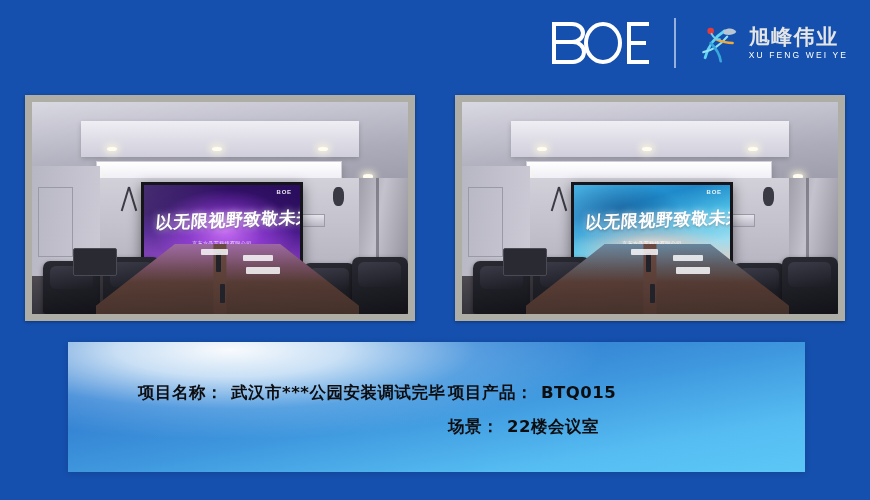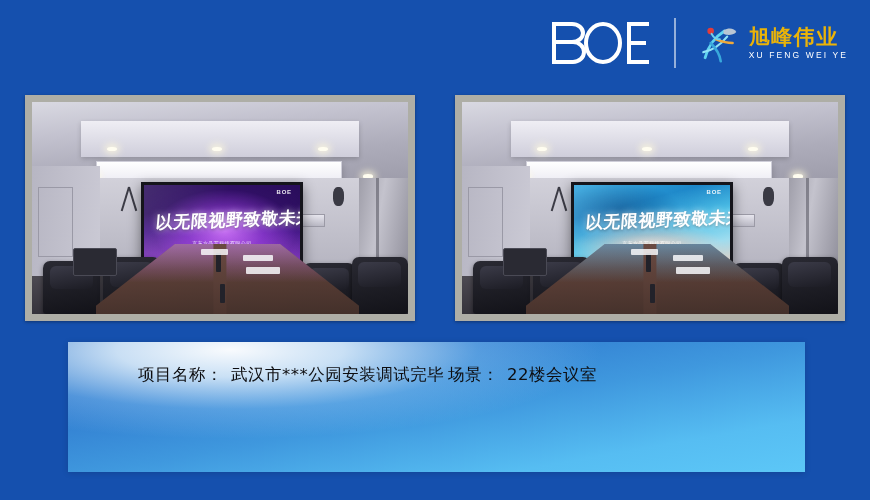--- a/index.html
+++ b/index.html
@@ -12,21 +12,21 @@
 
   
   .logo-bar{position:absolute;top:16px;right:22px;display:flex;align-items:center;height:54px;}
   .boe-logo{position:relative;display:flex;flex-direction:column;align-items:center;}
   .boe-letters{display:flex;align-items:center;}
   .boe-letters svg{display:block;}
   .logo-divider{width:2px;height:50px;background:rgba(255,255,255,.55);margin:0 20px;}
   .xf-wrap{display:flex;align-items:center;}
   .xf-mark{width:44px;height:44px;margin-right:9px;flex:0 0 auto;}
   .xf-text{display:flex;flex-direction:column;justify-content:center;}
-  .xf-cn{color:#eab308;font-size:21px;font-weight:bold;letter-spacing:1.5px;line-height:1.05;
+  .xf-cn{color:#e5e5e5;font-size:21px;font-weight:bold;letter-spacing:1.5px;line-height:1.05;
          font-family:"DejaVu Sans","Liberation Sans",sans-serif;}
   .xf-en{color:#ffffff;font-size:8.5px;letter-spacing:2.1px;margin-top:3px;line-height:1;
          font-family:"Liberation Sans",sans-serif;}
 
   
   .photo{position:absolute;top:95px;width:390px;height:226px;
          background:#AFAFA8;padding:0;box-sizing:border-box;
          border:7px solid #AEAEA6;box-shadow:0 1px 3px rgba(0,0,0,.35);}
   .photo.left{left:25px;}
   .photo.right{left:455px;}
@@ -105,21 +105,21 @@
   .monitor{position:absolute;background:#2a2a33;border:1px solid #4a4a55;border-radius:2px;}
   .floor{position:absolute;left:0;bottom:0;width:100%;height:18%;
      background:linear-gradient(180deg,#4d4a52,#35333b);}
 
   
   .info-panel{position:absolute;left:68px;top:342px;width:737px;height:130px;
      background:
        radial-gradient(ellipse 70% 95% at 22% 6%, rgba(255,255,255,.97) 0%, rgba(228,242,252,.85) 22%, rgba(150,205,245,.35) 48%, rgba(90,175,235,0) 72%),
        linear-gradient(170deg,#2f6fc4 0%,#2f79ce 22%,#3f98de 52%,#56bdf2 80%,#5cc7f7 100%);
      box-shadow:0 1px 6px rgba(0,0,0,.15);}
-  .info-grid{position:absolute;left:70px;top:22px;display:flex;}
+  .info-grid{position:absolute;left:70px;top:40px;display:flex;font-weight:bold;}
   .info-col{display:flex;flex-direction:column;}
   .info-col.c1{width:310px;}
   .info-row{display:flex;align-items:baseline;height:34px;
      font-size:16.5px;color:#0d0d10;letter-spacing:.5px;
      font-family:"DejaVu Sans","Liberation Sans",sans-serif;}
   .info-label{white-space:nowrap;}
   .info-value{white-space:nowrap;margin-left:8px;}
 </style>
 </head>
 <body>
@@ -257,20 +257,24 @@
         <div class="info-row">
           <span class="info-label">项目名称：</span>
           <span class="info-value">武汉市***公园安装调试完毕</span>
         </div>
         <div class="info-row">
         </div>
       </div>
 
       <div class="info-col c2">
         <div class="info-row">
+          <span class="info-label">项目产品：</span>
+          <span class="info-value">BTQ015</span>
+        </div>
+        <div class="info-row">
           <span class="info-label">场景：</span>
           <span class="info-value">22楼会议室</span>
         </div>
       </div>
 
     </div>
   </div>
 
 </div>
 

